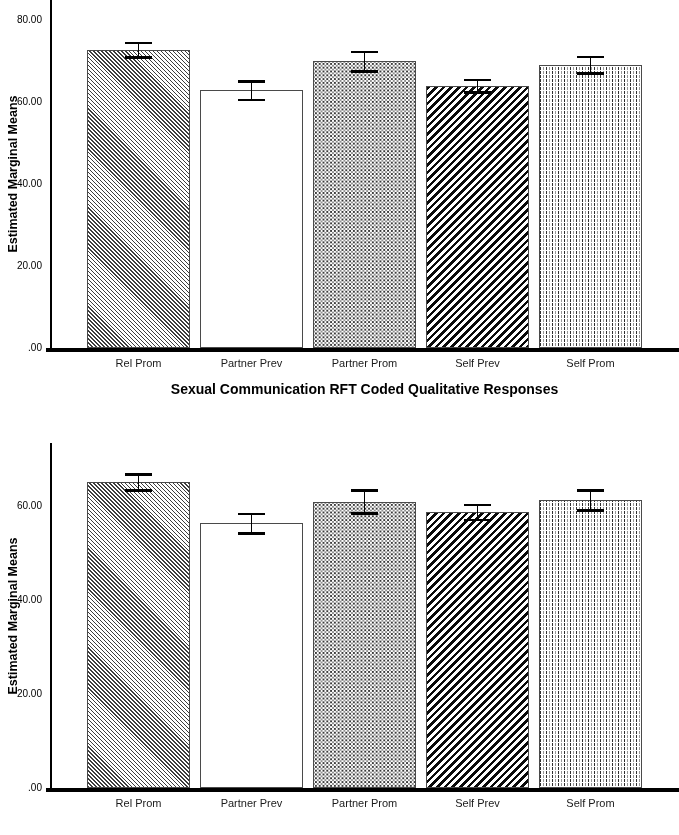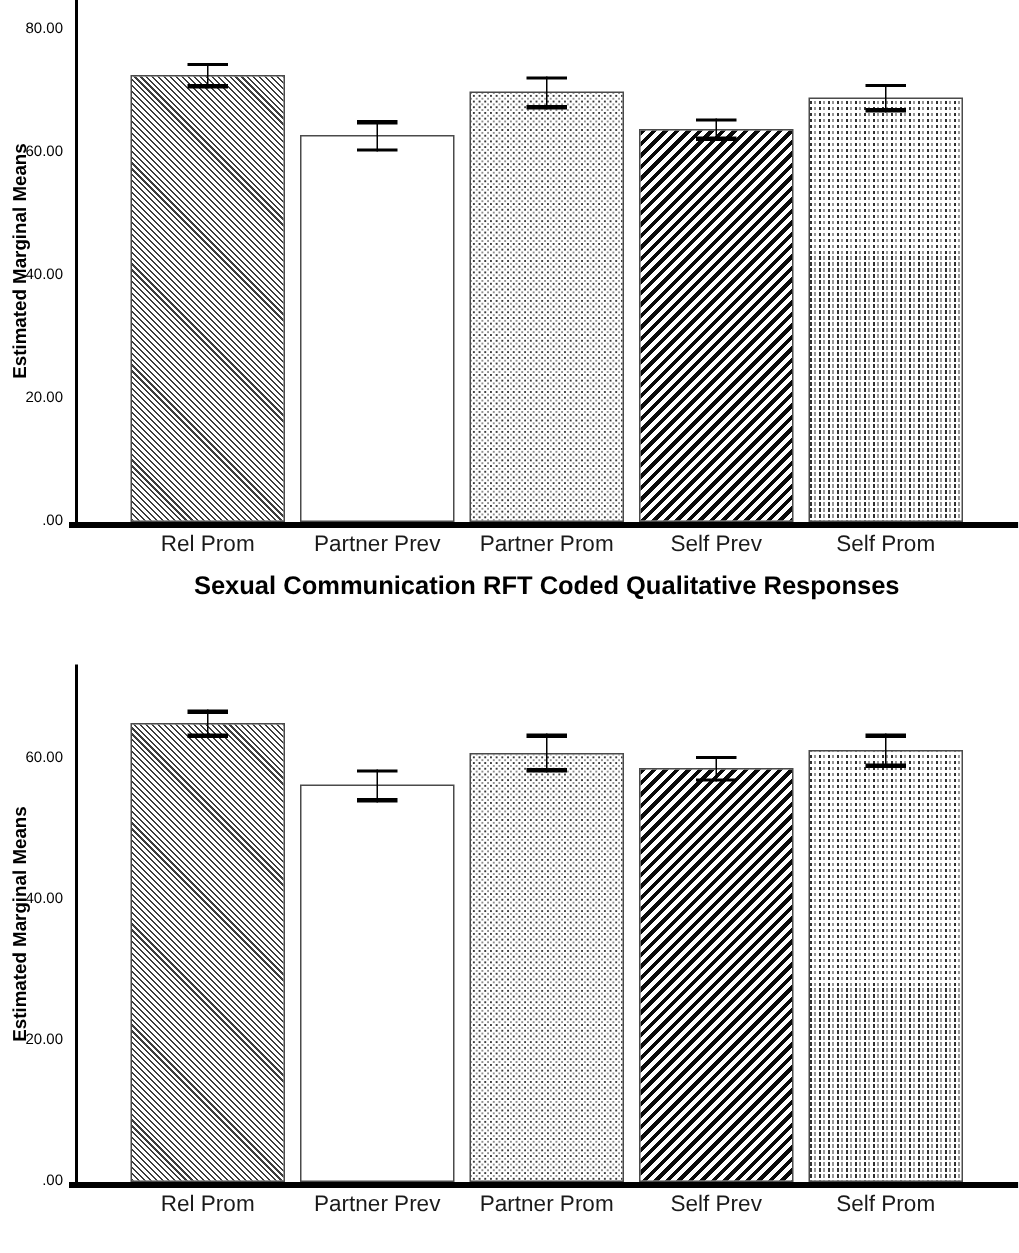--- a/index.html
+++ b/index.html
@@ -66,26 +66,26 @@
   }
 
   .err { position: absolute; width: 27px; z-index: 5; }
   .err .cap { position: absolute; left: 0; right: 0; height: 2.5px; background: #000; }
   .err .cap.top { top: 0; }
   .err .cap.bot { bottom: 0; }
   .err .line { position: absolute; left: 12.5px; width: 1.8px; top: 0; bottom: 0; background: #000; }
 
   .xcat {
     position: absolute; width: 113px;
-    text-align: center; font-size: 15px; line-height: 14px; color: #1a1a1a;
+    text-align: center; font-size: 11px; line-height: 14px; color: #1a1a1a;
     white-space: nowrap;
   }
   .xtitle {
     position: absolute; left: 50px; width: 629px;
-    text-align: center; font-weight: bold; font-size: 17px; color: #000;
+    text-align: center; font-weight: bold; font-size: 14px; color: #000;
     white-space: nowrap;
   }
   .ylabel {
     position: absolute;
     font-weight: bold; font-size: 12.5px; color: #000;
     white-space: nowrap;
     transform: translate(-50%, -50%) rotate(-90deg);
   }
 </style>
 </head>

